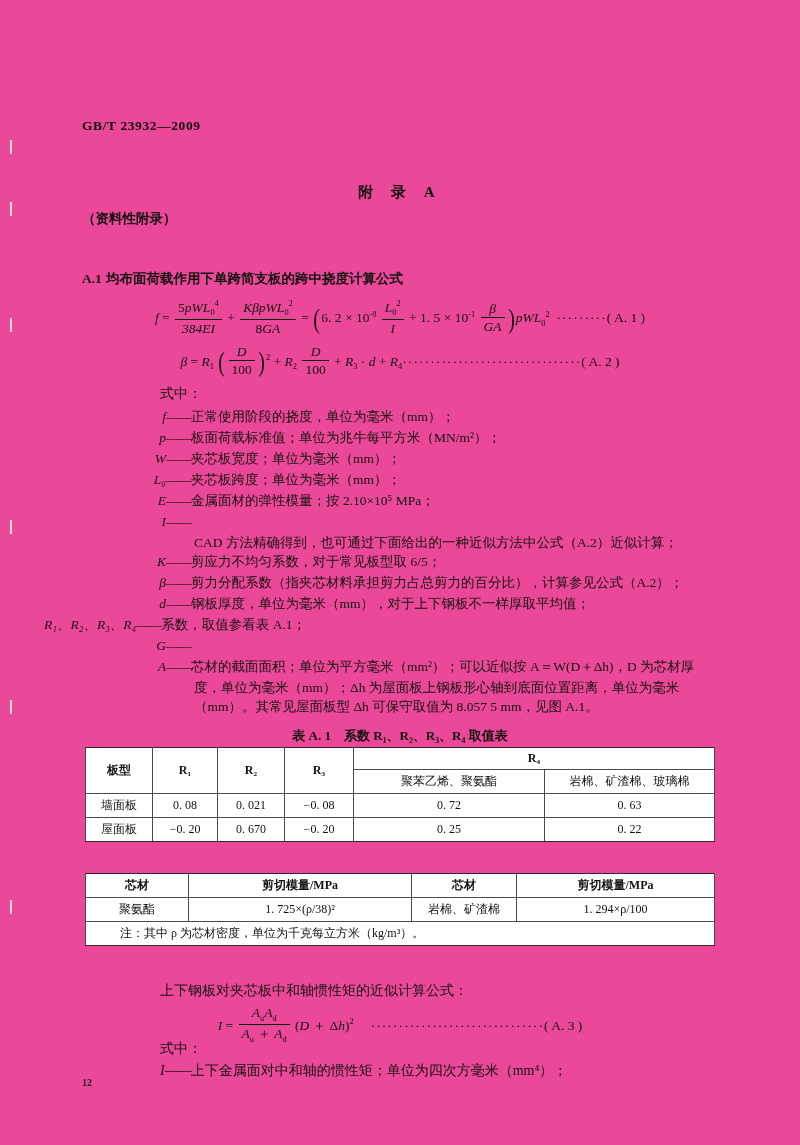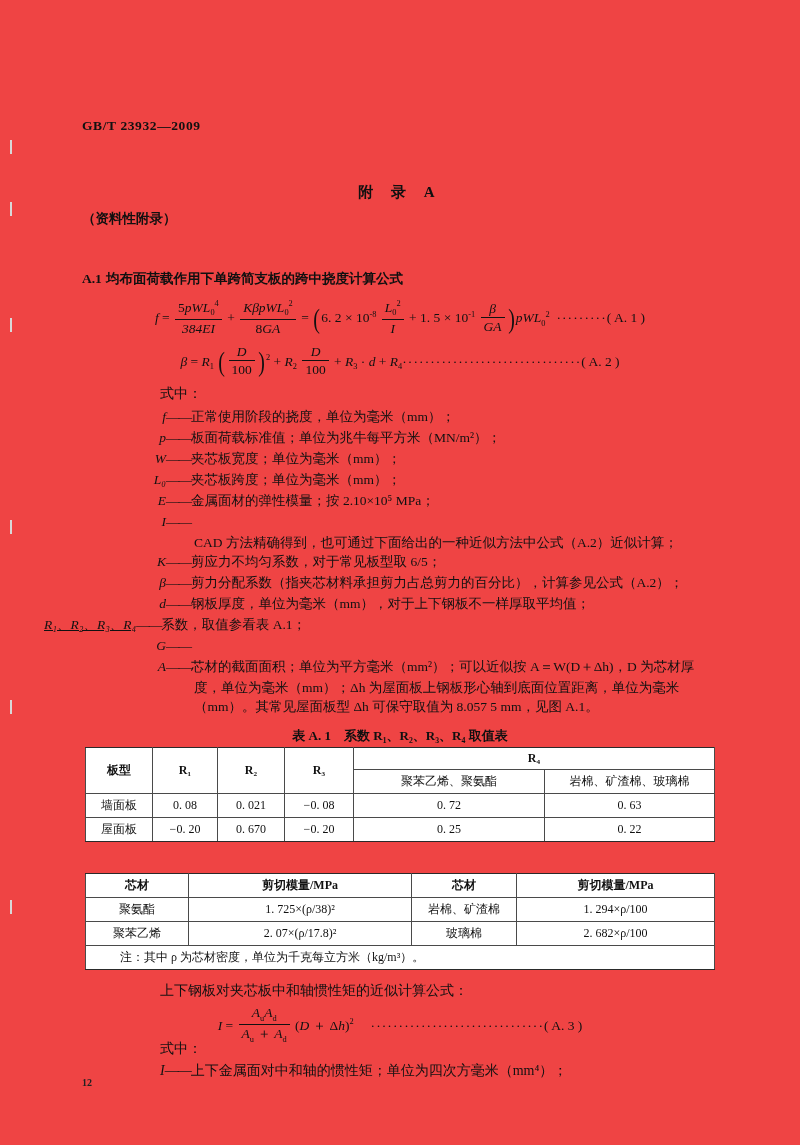--- a/index.html
+++ b/index.html
@@ -7,21 +7,21 @@
     padding: 0;
     background: #8a8a8a;
   }
   body {
     font-family: "Liberation Serif", "DejaVu Serif", serif;
   }
   .page {
     position: relative;
     width: 800px;
     height: 1145px;
-    background: #ef4444;
+    background: #ec4899;
     overflow: hidden;
     box-sizing: border-box;
   }
   
   .speck {
     position: absolute;
     width: 2px;
     height: 14px;
     background: #d8d8d8;
     left: 10px;
@@ -316,21 +316,21 @@
       <span class="deftxt">剪力分配系数（指夹芯材料承担剪力占总剪力的百分比），计算参见公式（A.2）；</span>
     </div>
 
     <div class="defrow">
       <span class="defsym">d</span>
       <span class="defdash">——</span>
       <span class="deftxt">钢板厚度，单位为毫米（mm），对于上下钢板不一样厚取平均值；</span>
     </div>
 
     <div class="defrow">
-      <span class="defsym" style="flex:0 0 84px; margin-left:-38px;text-decoration:underline;">R₁、R₂、R₃、R₄</span>
+      <span class="defsym" style="flex:0 0 84px; margin-left:-38px;">R₁、R₂、R₃、R₄</span>
       <span class="defdash">——</span>
       <span class="deftxt">系数，取值参看表 A.1；</span>
     </div>
 
     <div class="defrow">
       <span class="defsym">G</span>
       <span class="defdash">——</span>
     </div>
 
     <div>
@@ -387,26 +387,20 @@
         <td class="hd outer-t" style="width:100px;">芯材</td>
         <td class="hd outer-t">剪切模量/MPa</td>
       </tr>
       <tr>
         <td>聚氨酯</td>
         <td>1. 725×(ρ/38)²</td>
         <td>岩棉、矿渣棉</td>
         <td>1. 294×ρ/100</td>
       </tr>
       <tr>
-        <td>聚苯乙烯</td>
-        <td>2. 07×(ρ/17.8)²</td>
-        <td>玻璃棉</td>
-        <td>2. 682×ρ/100</td>
-      </tr>
-      <tr>
         <td class="note-cell outer-b" colspan="4">注：其中 ρ 为芯材密度，单位为千克每立方米（kg/m³）。</td>
       </tr>
     </tbody>
   </table>
 
   <div class="shizhong" style="left:140px; top:982px;">上下钢板对夹芯板中和轴惯性矩的近似计算公式：</div>
 
   <div class="math" style="position:absolute; left:82px; top:1007px; width:636px; text-align:center;">
     <span class="mi">I</span> =
     <span class="frac"><span class="num"><span class="mi">A</span><sub class="e">u</sub><span class="mi">A</span><sub class="e">d</sub></span><span class="den"><span class="mi">A</span><sub class="e">u</sub> ＋ <span class="mi">A</span><sub class="e">d</sub></span></span>

